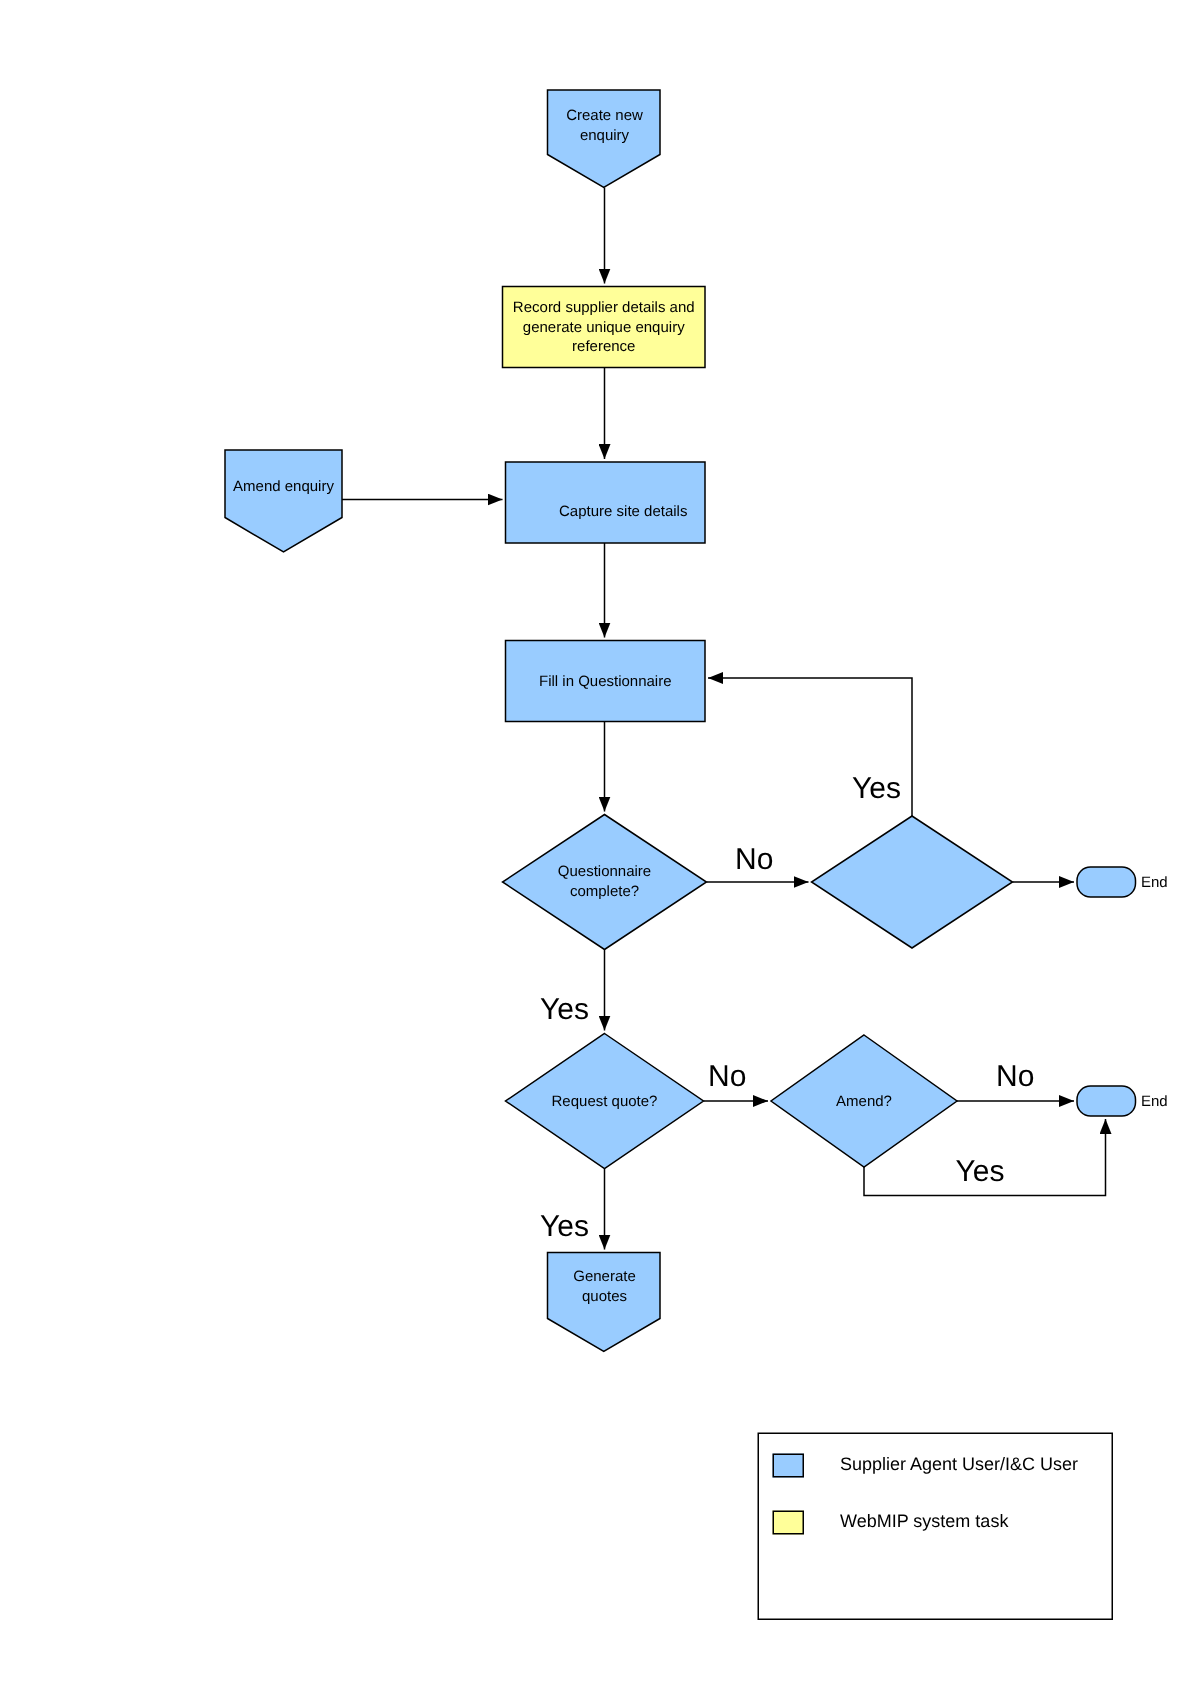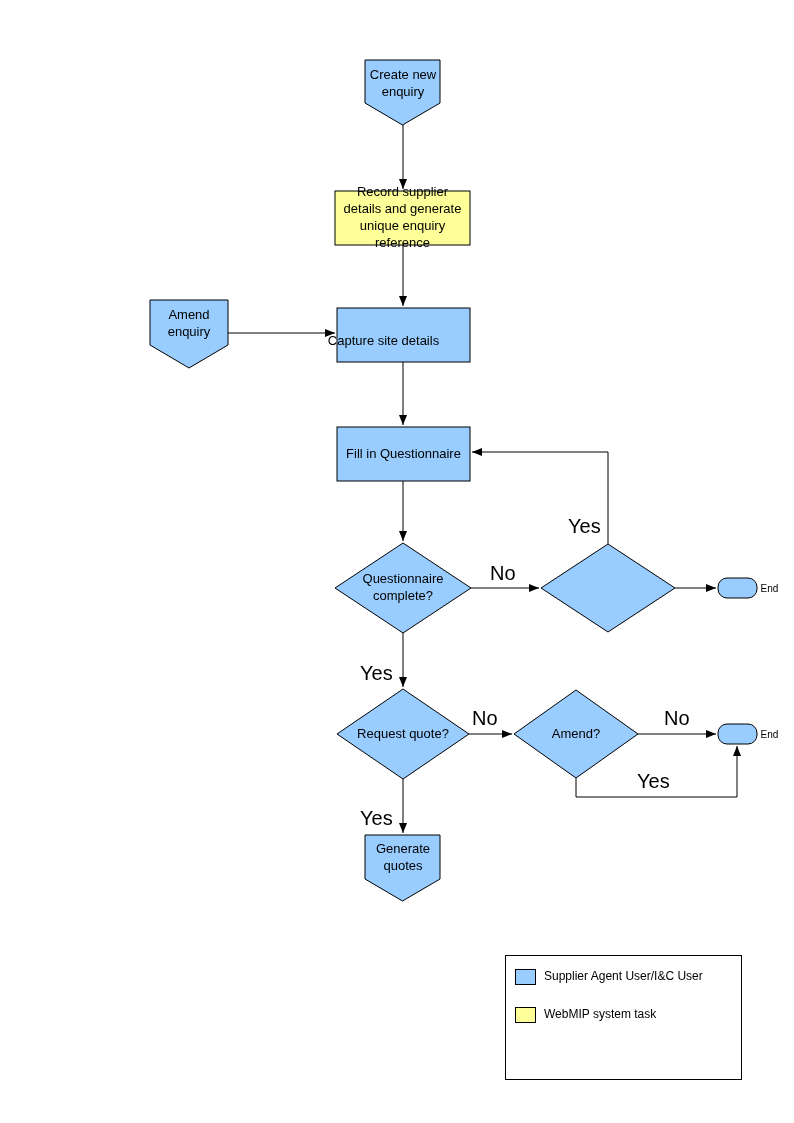--- a/index.html
+++ b/index.html
@@ -2,29 +2,29 @@
 <html><head>
 <meta charset="utf-8">
 <style>
   * { margin:0; padding:0; box-sizing:border-box; }
   html,body { background:#ffffff; }
   body { font-family:"Liberation Sans", sans-serif; color:#000; }
   #page { position:relative; width:794px; height:1123px; background:#ffffff; overflow:hidden; }
   #diagram-svg { position:absolute; left:0; top:0; width:794px; height:1123px; }
   .node-label {
     position:absolute; display:flex; align-items:center; justify-content:center;
-    text-align:center; font-size:13px; line-height:1.3; color:#000; pointer-events:none;
+    text-align:center; font-size:10px; line-height:1.3; color:#000; pointer-events:none;
   }
   .node-label.small { font-size:10px;margin-left:32px; }
   .edge-label { position:absolute; font-size:20px; color:#000; white-space:nowrap; }
   .legend {
     position:absolute; left:505px; top:955px; width:237px; height:125px;
     border:1px solid #000; background:#fff;
   }
-  .legend-item { position:absolute; left:9px; display:flex; align-items:flex-start; gap:8px; }
+  .legend-item { position:absolute; left:9px; display:flex; align-items:flex-start; gap:24px; }
   .legend-swatch { width:21px; height:16px; border:1px solid #000; flex:0 0 auto; margin-top:1px; }
   .legend-swatch.blue   { background:#99CCFF; }
   .legend-swatch.yellow { background:#FFFF99; }
   .legend-swatch.green  { background:#6B9A32; }
   .legend-text { font-size:12px; line-height:1.35; width:192px; }
 </style>
 </head>
 <body>
 
 <div id="page">
@@ -67,21 +67,21 @@
       <path d="M365,835 H440 V879 L402.5,901 L365,879 Z" fill="#99CCFF"></path>
     </g>
   </svg>
 
   <div class="node-label" style="left:366px; top:62px; width:74px; height:44px;">Create new enquiry</div>
 
   <div class="node-label" style="left:337px; top:192px; width:131px; height:52px;">Record supplier details and generate unique enquiry reference</div>
 
   <div class="node-label" style="left:151px; top:302px; width:76px; height:44px;">Amend enquiry</div>
 
-  <div class="node-label" style="left:319px; top:309px; width:129px; height:64px;">Capture site details</div>
+  <div class="node-label" style="left:351px; top:309px; width:129px; height:64px;">Capture site details</div>
 
   <div class="node-label" style="left:339px; top:428px; width:129px; height:52px;">Fill in Questionnaire</div>
 
   <div class="node-label" style="left:348px; top:566px; width:110px; height:44px;">Questionnaire complete?</div>
 
 
   <div class="node-label small" style="left:718px; top:578px; width:39px; height:20px;">End</div>
 
   <div class="node-label" style="left:353px; top:712px; width:100px; height:44px;">Request quote?</div>
 

